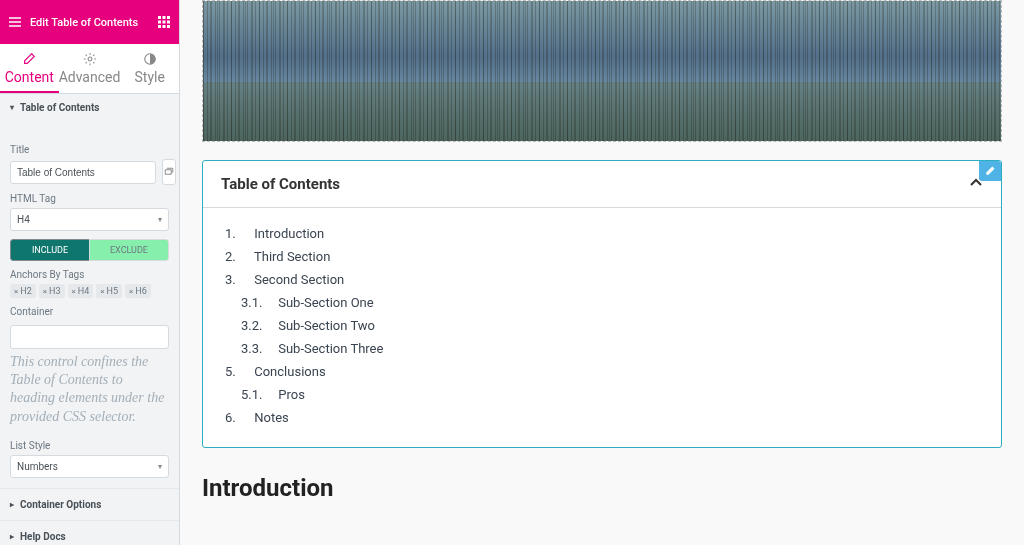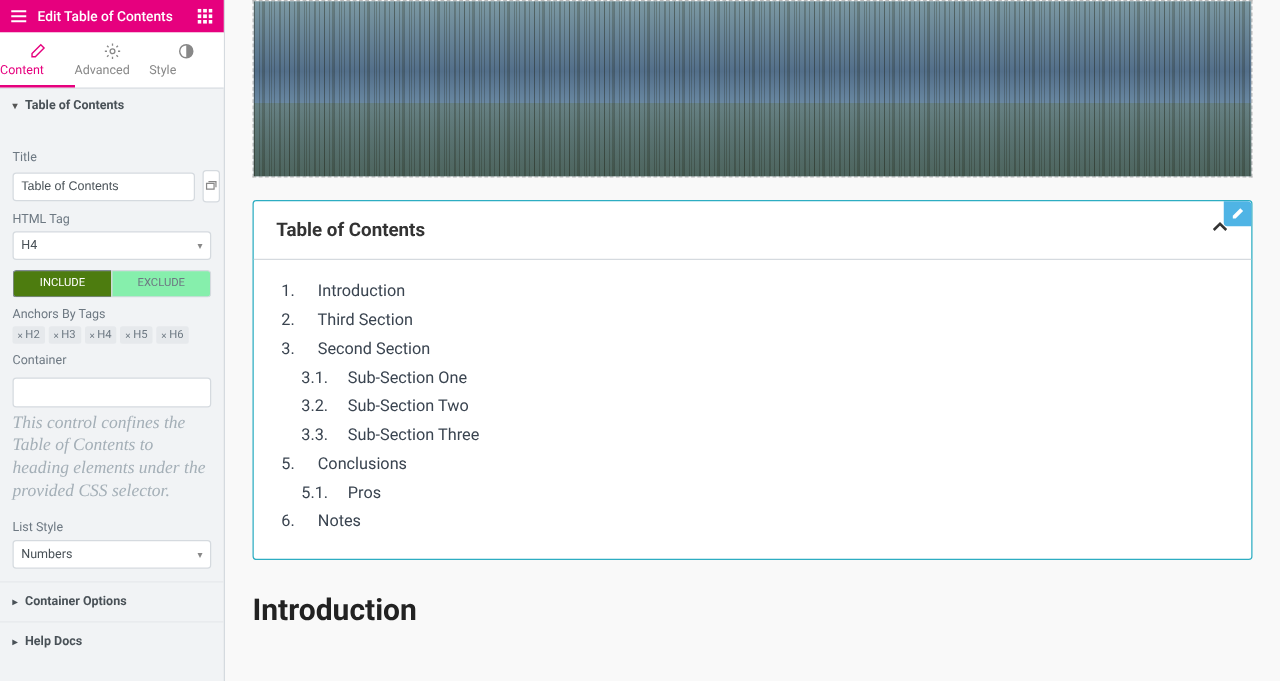--- a/index.html
+++ b/index.html
@@ -2,44 +2,44 @@
 <html><head>
 <meta charset="utf-8">
 <style>
   * { box-sizing: border-box; margin: 0; padding: 0; }
   html, body { height: 100%; font-family: -apple-system, Roboto, "Helvetica Neue", Arial, sans-serif; font-size: 12px; color: #444; }
   body { display: flex; background: #fff; overflow: hidden; }
 
   
   .sidebar { width: 180px; flex: 0 0 180px; background: #f1f3f5; border-right: 1px solid #d5dadf; display: flex; flex-direction: column; }
 
-  .topbar { height: 26px; background: #e6007e; color: #fff; display: flex; align-items: center; padding: 0 8px; gap: 8px; }
+  .topbar { height: 44px; background: #e6007e; color: #fff; display: flex; align-items: center; padding: 0 8px; gap: 8px; }
   .topbar .ham, .topbar .grid-icon { width: 14px; height: 14px; display: inline-flex; align-items: center; justify-content: center; cursor: pointer; }
   .topbar .title { flex: 1; font-size: 11px; font-weight: 500; }
 
   .tabs { display: flex; background: #fff; border-bottom: 1px solid #d5dadf; }
-  .tab { flex: 1; text-align: left; padding: 8px 0 6px; font-size: 10px; color: #888; cursor: pointer; }
+  .tab { flex: 1; text-align: center; padding: 8px 0 6px; font-size: 14px; color: #888; cursor: pointer; }
   .tab .tab-ic { display: block; margin: 0 auto 3px; width: 14px; height: 14px; }
   .tab.active { color: #e6007e; border-bottom: 2px solid #e6007e; }
 
   .panel { flex: 1; overflow-y: auto; }
   .section-hdr { display: flex; align-items: center; gap: 6px; padding: 8px 10px; font-size: 10px; font-weight: 700; color: #495157; cursor: pointer; }
   .section-hdr .caret { font-size: 8px; color: #555; }
   .controls { padding: 0 10px 10px; margin-top: 23px; }
   .ctrl-label { font-size: 10px; color: #6d7882; margin: 8px 0 4px; display: block; }
   .row { display: flex; gap: 6px; align-items: center; }
   .text-input { flex: 1; border: 1px solid #d5dadf; background: #fff; border-radius: 3px; padding: 5px 6px; font-size: 10px; color: #495157; }
   .dyn-btn { width: 24px; height: 26px; border: 1px solid #d5dadf; background: #fff; border-radius: 3px; display: flex; align-items: center; justify-content: center; cursor: pointer; }
   .select { flex: 1; border: 1px solid #d5dadf; background: #fff; border-radius: 3px; padding: 5px 6px; font-size: 10px; color:#495157; display: flex; justify-content: space-between; align-items: center; cursor: pointer; }
   .select .chev { font-size: 8px; color: #888; }
   .seg { display: flex; border-radius: 3px; overflow: hidden; margin-top: 8px; }
   .seg-btn { flex: 1; text-align: center; font-size: 9px; padding: 5px 0; background: #86efac; border: 1px solid #d5dadf; cursor: pointer; color:#6d7882; }
   .seg-btn:first-child { border-right: none; border-radius: 3px 0 0 3px; }
   .seg-btn:last-child { border-radius: 0 3px 3px 0; }
-  .seg-btn.active { background: #4d7c0f; color: #fff; border-color:#818a91; }
+  .seg-btn.active { background: #0f766e; color: #fff; border-color:#818a91; }
   .chips { display: flex; flex-wrap: wrap; gap: 3px; margin-top: 4px; }
   .chip { background: #e6e9ec; border-radius: 2px; padding: 2px 4px; font-size: 9px; color: #6d7882; display: inline-flex; align-items: center; gap: 2px; cursor: pointer; }
   .chip .x { font-size: 8px; }
   .help-note { font-size: 14px; color: #a4afb7; font-style: italic; line-height: 1.3; margin-top: 4px; font-family: Liberation Serif, serif; }
   .empty-input { width:100%; border:1px solid #d5dadf; background:#fff; border-radius:3px; height:24px; margin-top:4px;}
 
   .sub-section { padding: 10px; font-size: 10px; font-weight:700; color:#495157; display:flex; align-items:center; gap:6px; border-top:1px solid #e6e9ec; cursor:pointer;}
   .sub-section .caret { font-size:8px; }
 
   .collapse-handle { position:absolute; left:180px; top:50%; transform:translateY(-50%); width:12px; height:40px; background:#fff; border:1px solid #d5dadf; border-left:none; border-radius:0 4px 4px 0; display:flex; align-items:center; justify-content:center; cursor:pointer; font-size:9px; color:#888;}

